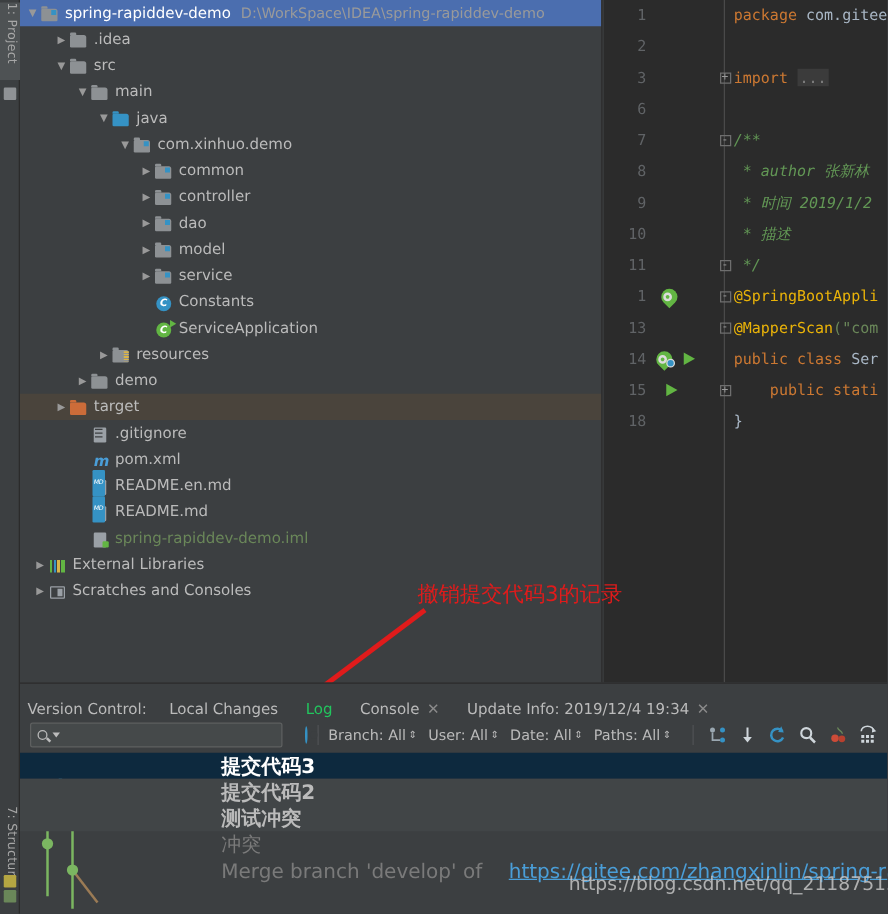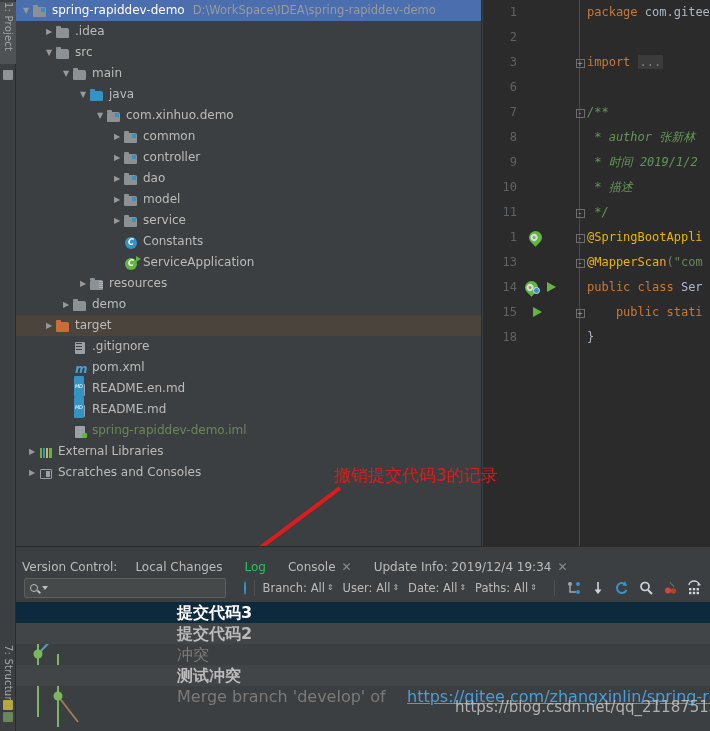--- a/index.html
+++ b/index.html
@@ -627,25 +627,25 @@
         <circle cx="22" cy="73" r="4.5" fill="#7bb661"></circle>
         <circle cx="42" cy="94" r="4.5" fill="#7bb661"></circle>
       </svg>
       <div id="log-body">
           <div class="lrow sel">
             <span class="lmsg sel">提交代码3</span>
           </div>
           <div class="lrow alt">
             <span class="lmsg">提交代码2</span>
           </div>
+          <div class="lrow alt">
+            <span class="lmsg">测试冲突</span>
+          </div>
           <div class="lrow">
             <span class="lmsg dim">冲突</span>
-          </div>
-          <div class="lrow alt">
-            <span class="lmsg">测试冲突</span>
           </div>
           <div class="lrow">
             <span class="lmsg dim">Merge branch 'develop' of </span>
             <span class="lmsg dim" style="left:375px"><a href="#">https://gitee.com/zhangxinlin/spring-rapiddev-demo into develop</a></span>
           </div>
           <div class="lrow">
             <span class="lmsg dim" style="left:145px;"></span>
           </div>
         </div>
     </div>

